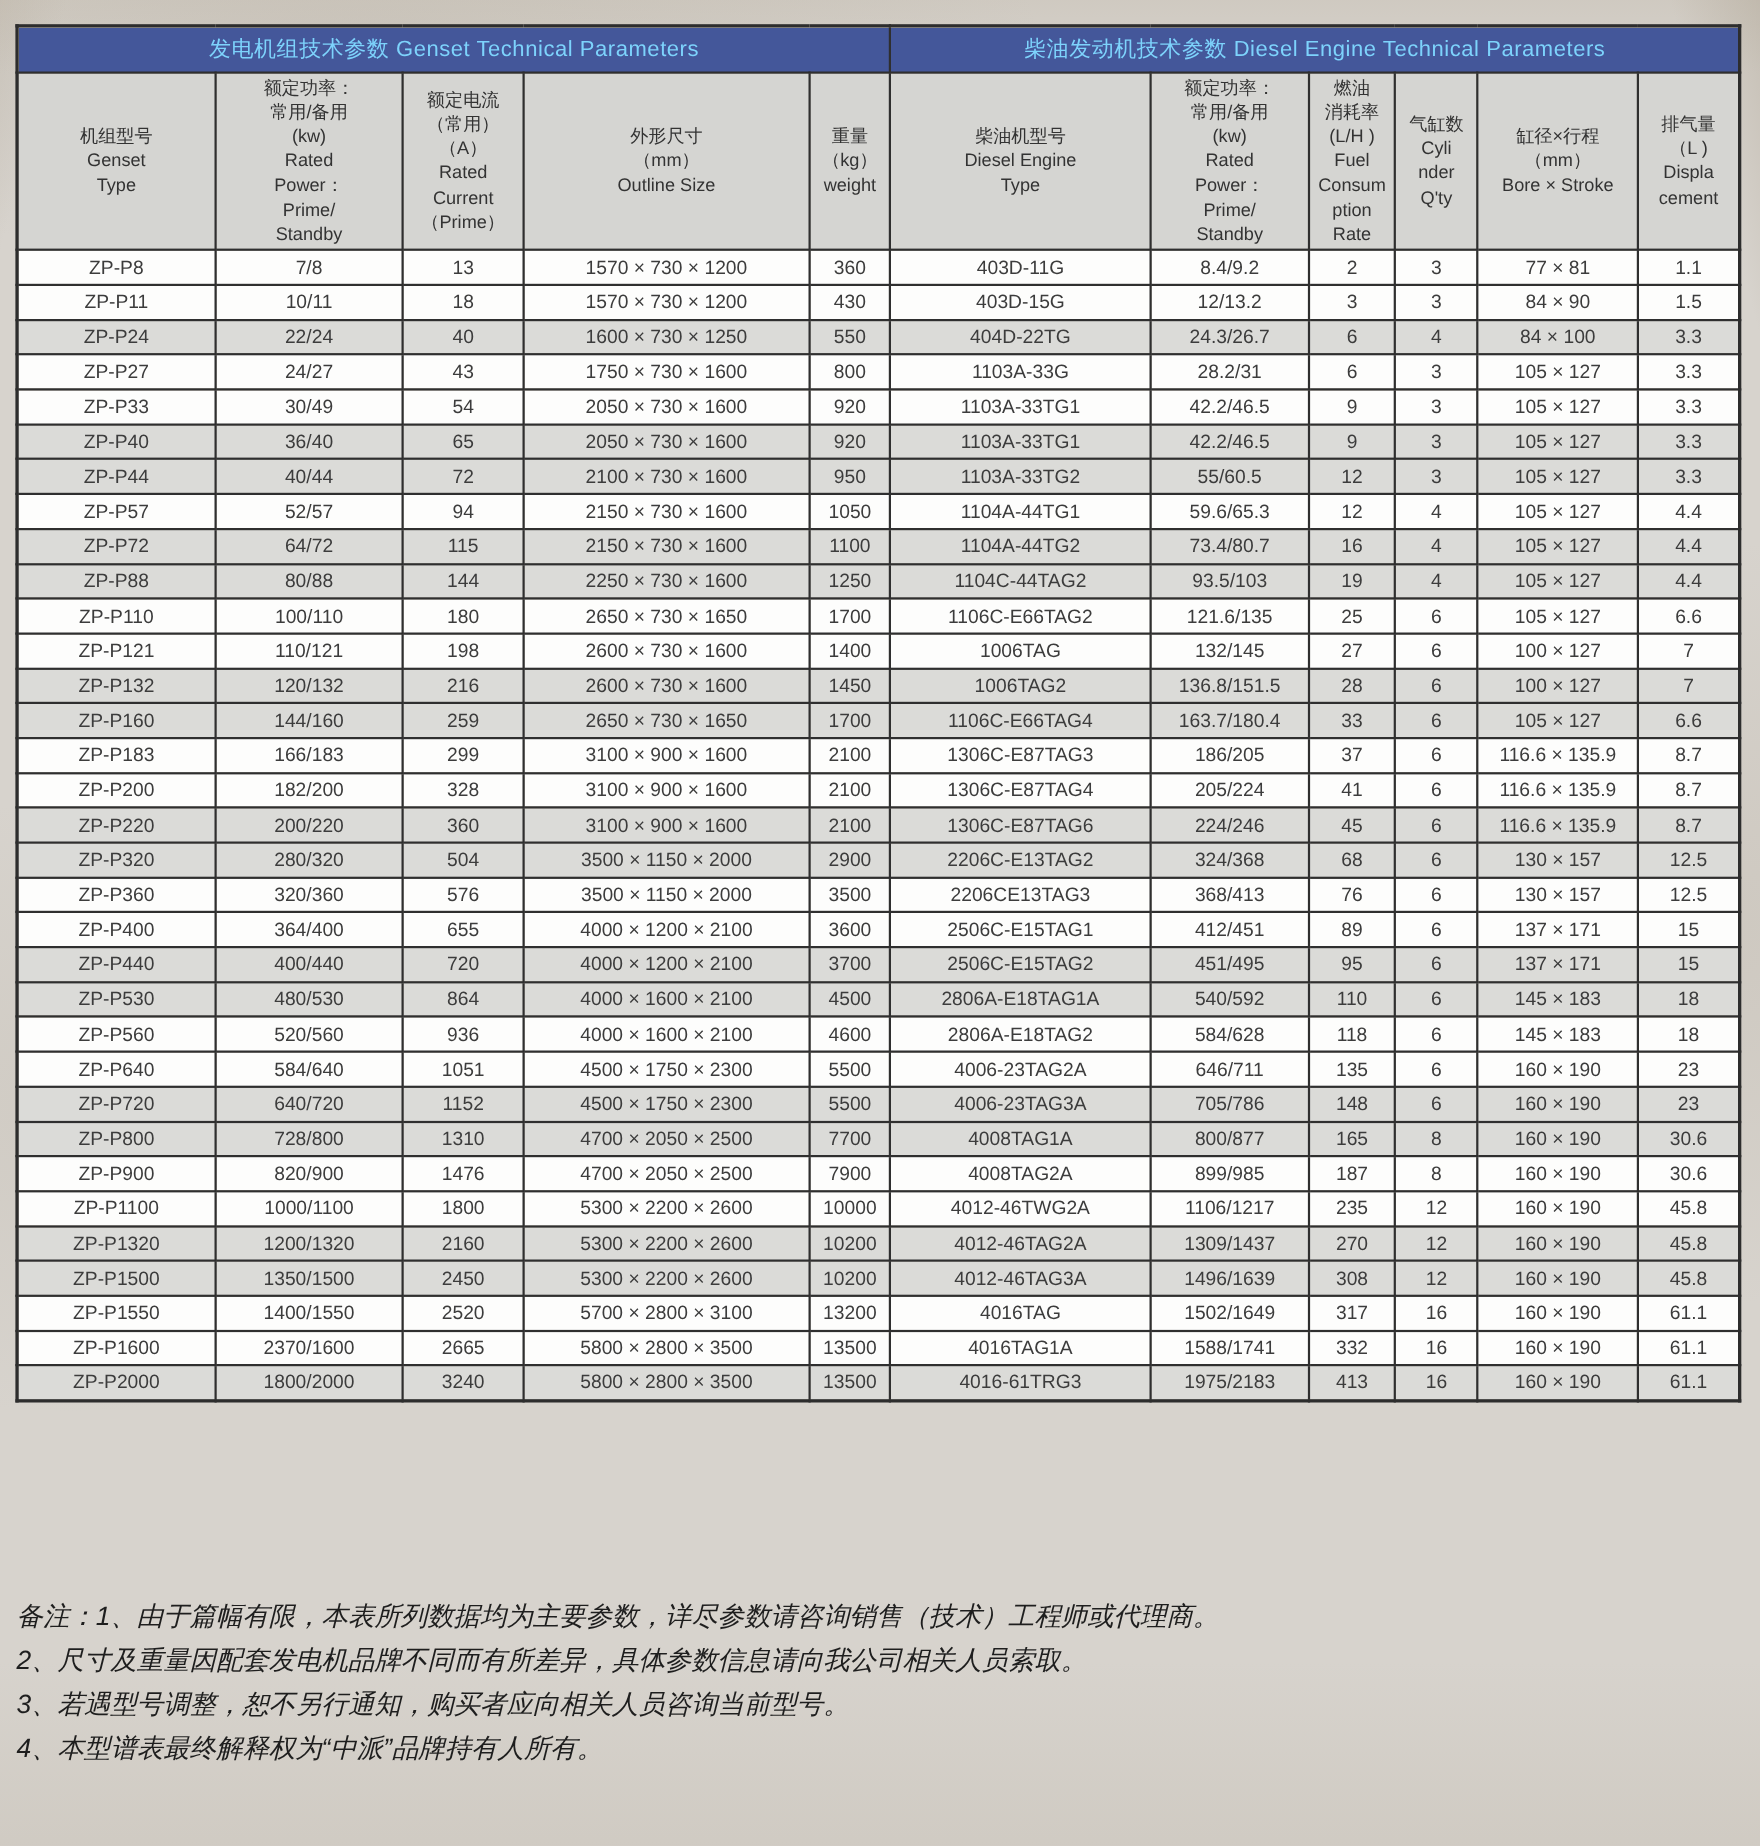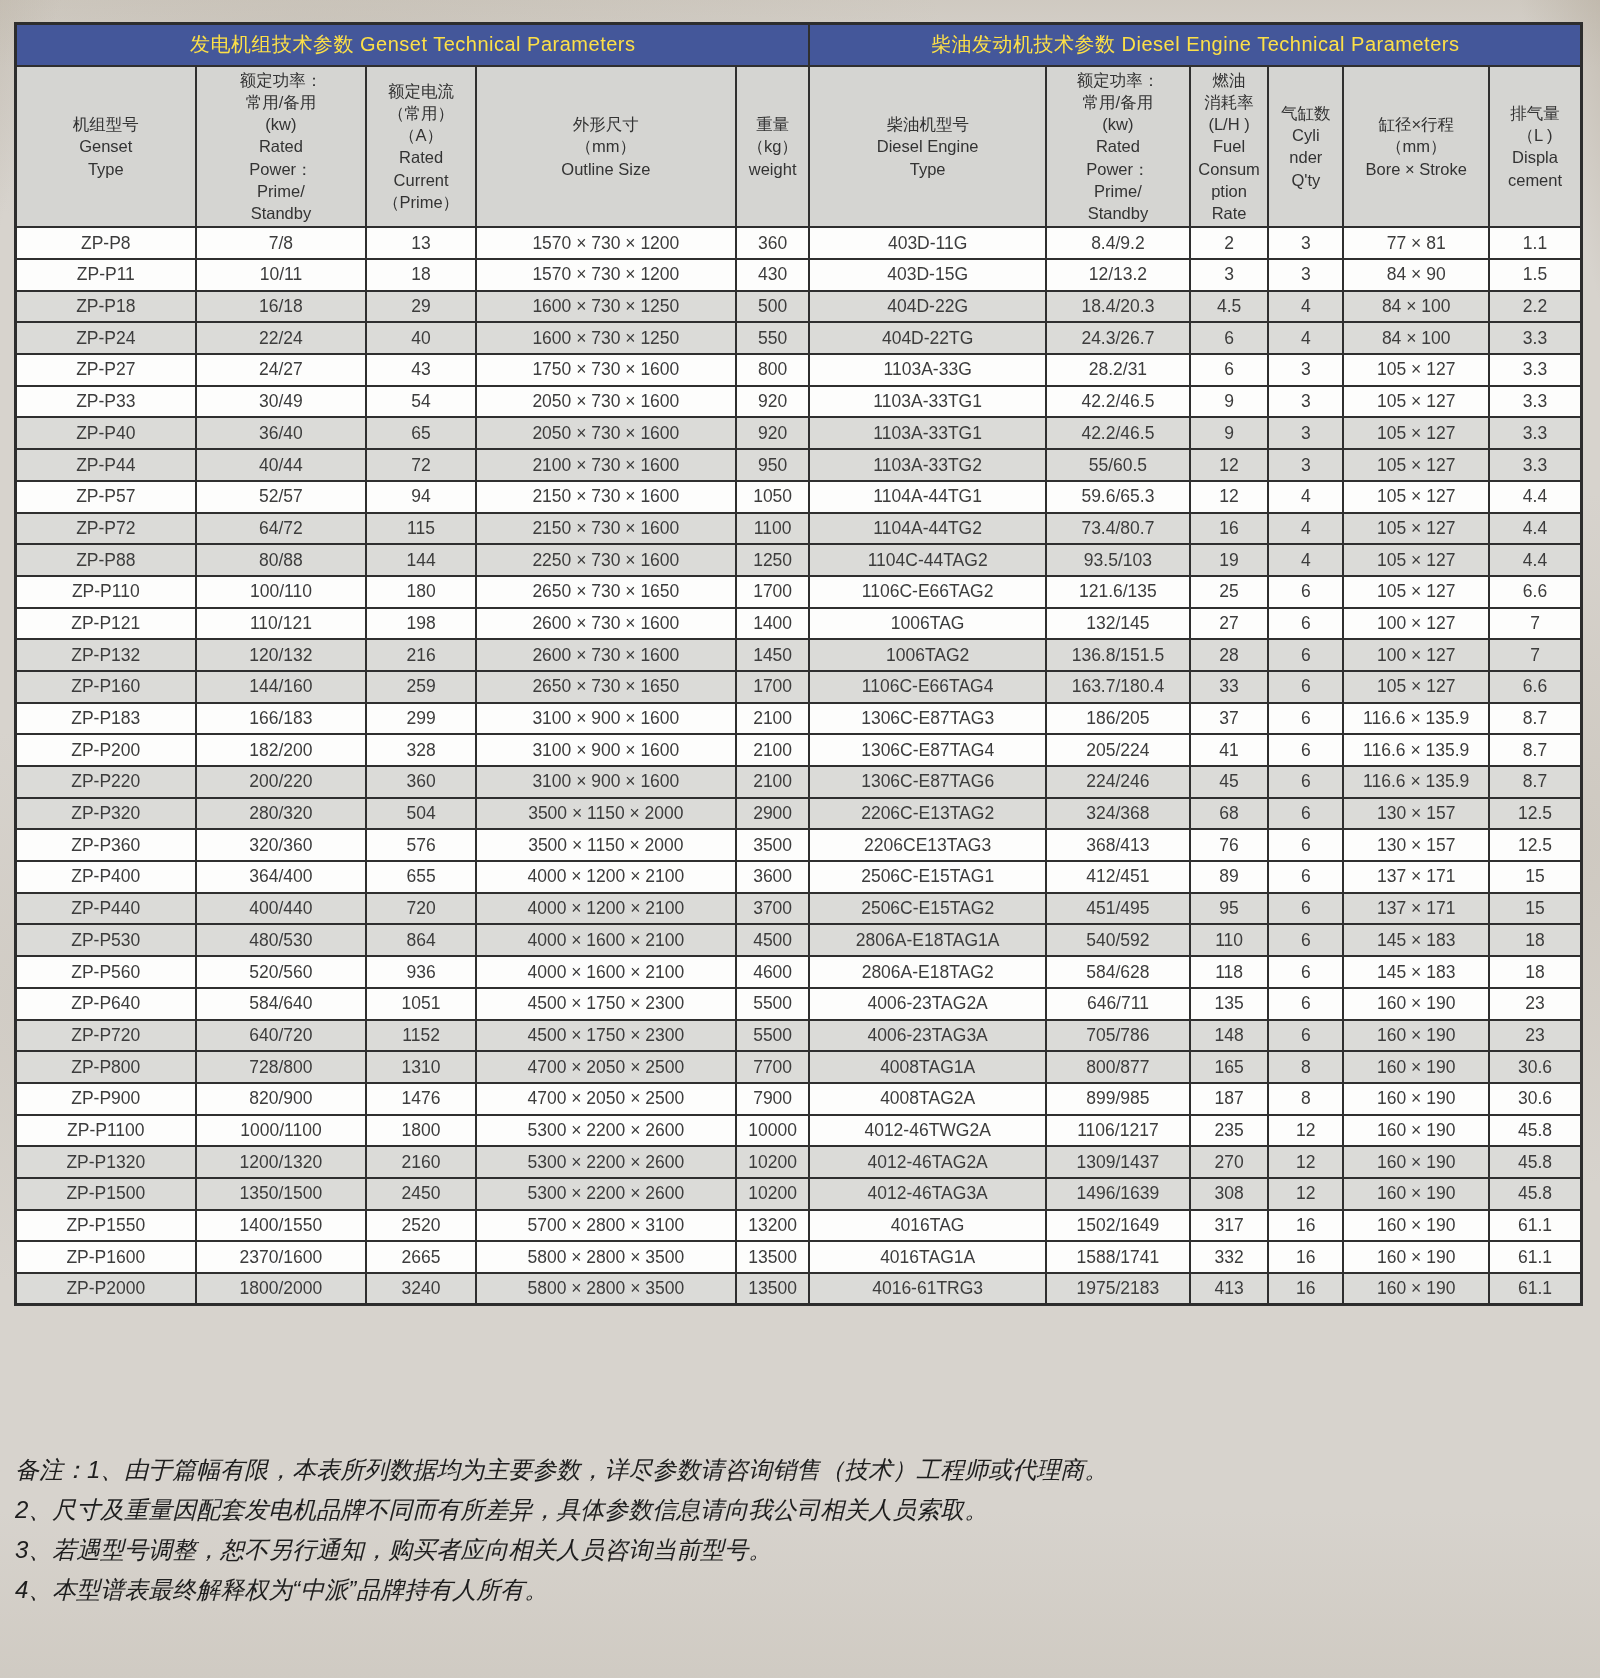--- a/index.html
+++ b/index.html
@@ -33,21 +33,21 @@
   }
   table.params th, table.params td {
     border: 2px solid #2f2f2f;
     text-align: center;
     vertical-align: middle;
     overflow: hidden;
   }
   tr.band-row th {
     height: 42px;
     background: #44579a;
-    color: #fde047;
+    color: #7dd3fc;
     font-size: 20px;
     font-weight: 400;
     letter-spacing: 0.5px;
   }
   tr.col-header-row th {
     height: 154px;
     background: #d5d5d2;
     color: #333333;
     font-size: 16.5px;
     font-weight: 400;
@@ -174,33 +174,20 @@
           <td>1570 × 730 × 1200</td>
           <td>430</td>
           <td>403D-15G</td>
           <td>12/13.2</td>
           <td>3</td>
           <td>3</td>
           <td>84 × 90</td>
           <td>1.5</td>
         </tr>
         <tr class="shaded">
-          <td>ZP-P18</td>
-          <td>16/18</td>
-          <td>29</td>
-          <td>1600 × 730 × 1250</td>
-          <td>500</td>
-          <td>404D-22G</td>
-          <td>18.4/20.3</td>
-          <td>4.5</td>
-          <td>4</td>
-          <td>84 × 100</td>
-          <td>2.2</td>
-        </tr>
-        <tr class="shaded">
           <td>ZP-P24</td>
           <td>22/24</td>
           <td>40</td>
           <td>1600 × 730 × 1250</td>
           <td>550</td>
           <td>404D-22TG</td>
           <td>24.3/26.7</td>
           <td>6</td>
           <td>4</td>
           <td>84 × 100</td>

